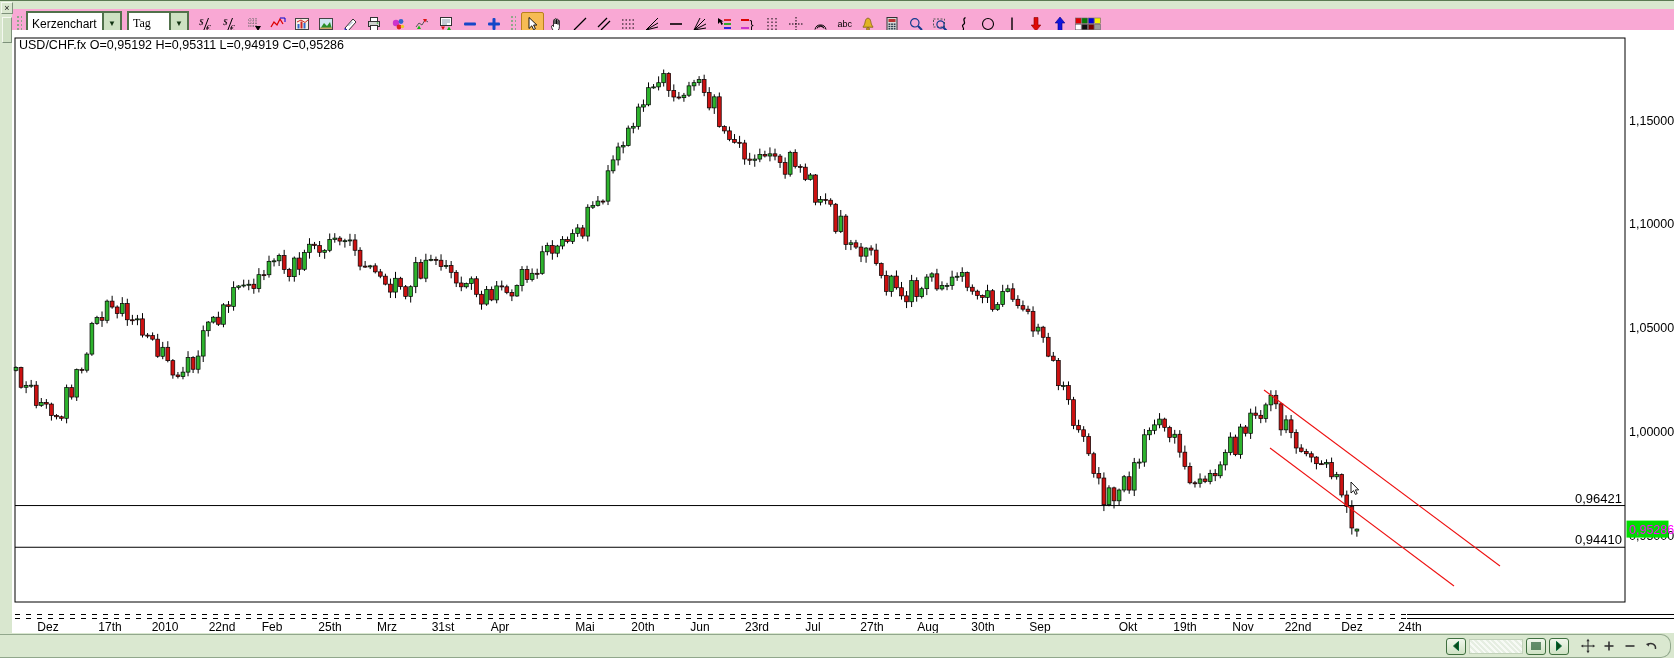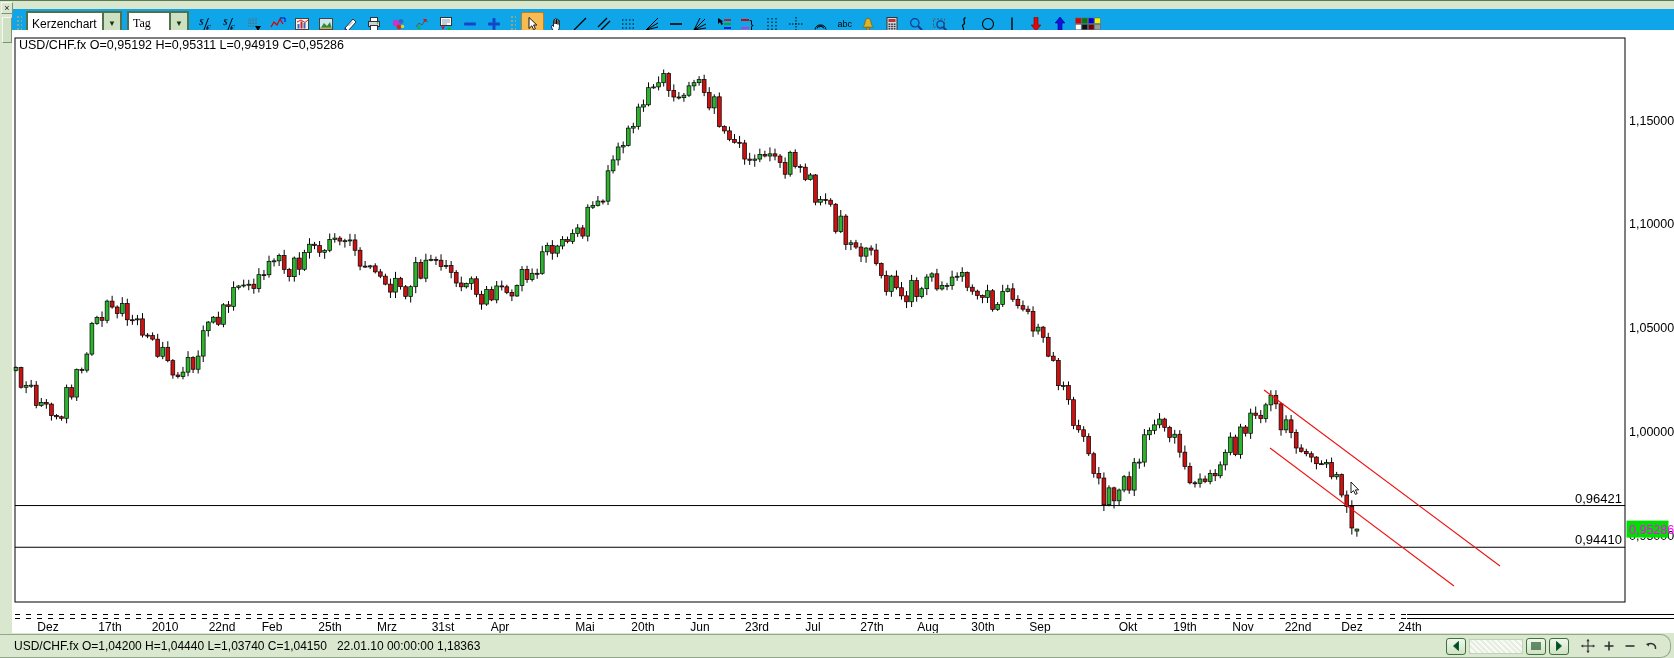--- a/index.html
+++ b/index.html
@@ -1,20 +1,20 @@
 <!DOCTYPE html>
 <html><head>
 <meta charset="utf-8">
 <style>
   html,body{margin:0;padding:0;background:#888;}
   #app{position:relative;width:1674px;height:658px;background:#d9e7cf;font-family:"Liberation Sans",sans-serif;overflow:hidden;border-top:1px solid #5a7a52;}
   .left-strip{position:absolute;left:0;top:0;width:12px;height:658px;background:#d9e7cf;}
   .close-btn{position:absolute;left:1px;top:1px;width:12px;height:12px;font-size:9px;line-height:9px;padding:0;background:#d9e7cf;border:1px solid;border-color:#f4f8f0 #7d917a #7d917a #f4f8f0;color:#222;cursor:pointer;z-index:5;}
   .vgrip{position:absolute;left:2px;top:16px;width:8px;height:24px;background:#cfe0c4;border:1px solid;border-color:#f4f8f0 #7d917a #7d917a #f4f8f0;}
-  .toolbar{position:absolute;left:12px;top:8px;right:0;height:29px;display:flex;align-items:center;background:#0ea5e9;border-bottom:1px solid #b9cbae;}
+  .toolbar{position:absolute;left:12px;top:8px;right:0;height:29px;display:flex;align-items:center;background:#f9a8d4;border-bottom:1px solid #b9cbae;}
   .grip{width:7px;height:19px;margin:0 4px 0 3px;background-image:radial-gradient(circle,#8fa789 1px,rgba(0,0,0,0) 1.2px);background-size:4px 4px;background-position:1px 1px;}
   .tbtn{width:23px;height:23px;margin:0 0.5px;display:flex;align-items:center;justify-content:center;background:transparent;border:1px solid transparent;padding:0;cursor:pointer;}
   .tbtn.wide{width:30px;}
   .tbtn.active{background:#f6bb54;border:1px solid #b9811d;border-radius:2px;}
   .combo{height:22px;border:2px solid #51714b;background:#fff;display:flex;align-items:center;font-size:12px;color:#000;margin-right:5px;}
   .combo .val{padding:0 4px;white-space:nowrap;overflow:hidden;flex:1;}
   .combo .arrow{width:16px;height:100%;background:#cde1c2;border-left:2px solid #51714b;display:flex;align-items:center;justify-content:center;font-size:8px;color:#113311;}
   .chart-area{position:absolute;left:12px;top:29px;width:1662px;height:603px;background:#fff;}
   .status-bar{position:absolute;left:0;bottom:0;width:1674px;height:26px;background:#d9e7cf;}
   .status-inner{position:absolute;left:0;top:1px;right:3px;bottom:1px;border:1px solid #91a78c;border-left:none;border-radius:0 10px 10px 0;background:#dae8d0;display:flex;align-items:center;}
@@ -913,21 +913,20 @@
           <rect x="1614.5" y="490.59470588235274" width="42" height="17" fill="#00dd00"></rect>
           <text x="1617" y="503.59470588235274" font-family="Liberation Sans, sans-serif" font-size="12.5" fill="#ff00ff">0,95286</text>
         </g>
         <text x="7" y="19" font-family="Liberation Sans, sans-serif" font-size="12.5" fill="#000">USD/CHF.fx O=0,95192 H=0,95311 L=0,94919 C=0,95286</text>
         <polygon points="0,0 0,11 2.6,8.6 4.4,12.4 6.2,11.6 4.4,7.9 7.7,7.9" transform="translate(1339,452)" fill="#fff" stroke="#000" stroke-width="0.9"></polygon>
       </svg>
   </div>
 
   <div class="status-bar">
     <div class="status-inner">
-      <span class="status-text">USD/CHF.fx O=1,04200 H=1,04440 L=1,03740 C=1,04150   22.01.10 00:00:00 1,18363</span>
       <div class="status-controls" id="status-controls">
           <button class="sbtn">
             <svg width="16" height="16" viewBox="0 0 16 16">
               <polygon points="10.5,3.5 5.5,8 10.5,12.5" fill="#0a4a1a" stroke="#063"></polygon>
             </svg>
           </button>
           <div class="track"></div>
           <button class="sbtn">
             <svg width="16" height="16" viewBox="0 0 16 16">
               <g stroke="#0a4a1a" stroke-width="1.2">

